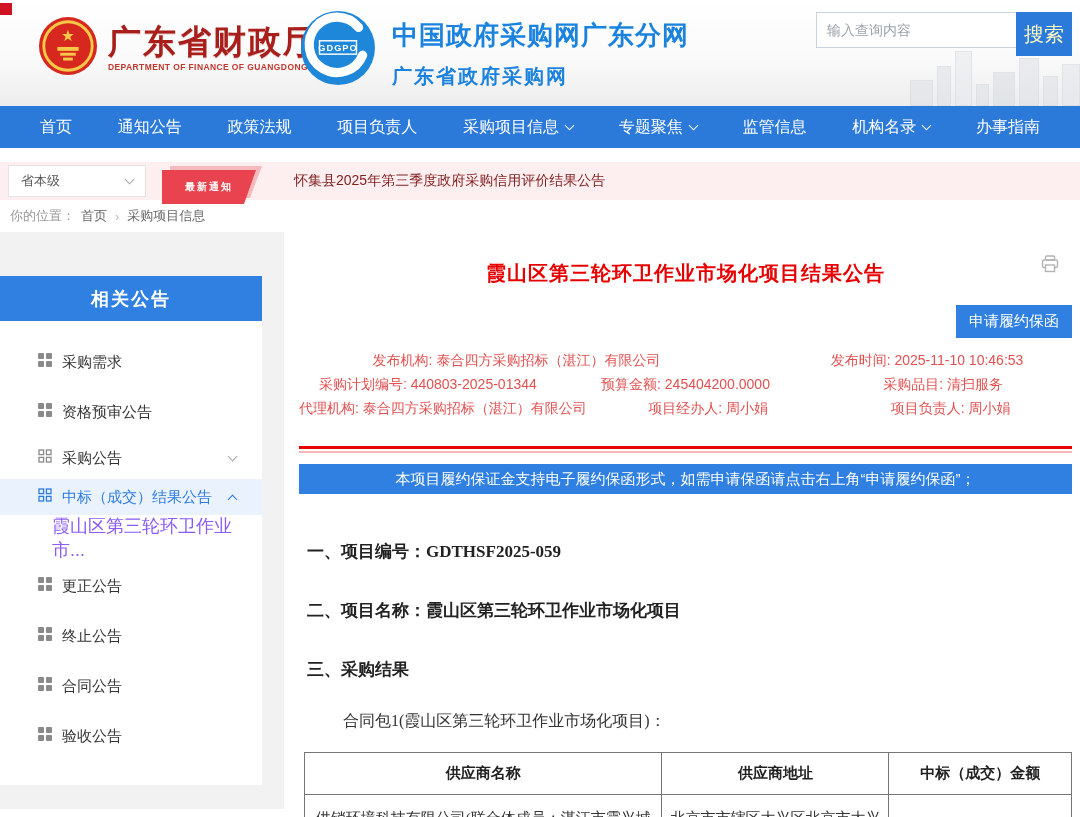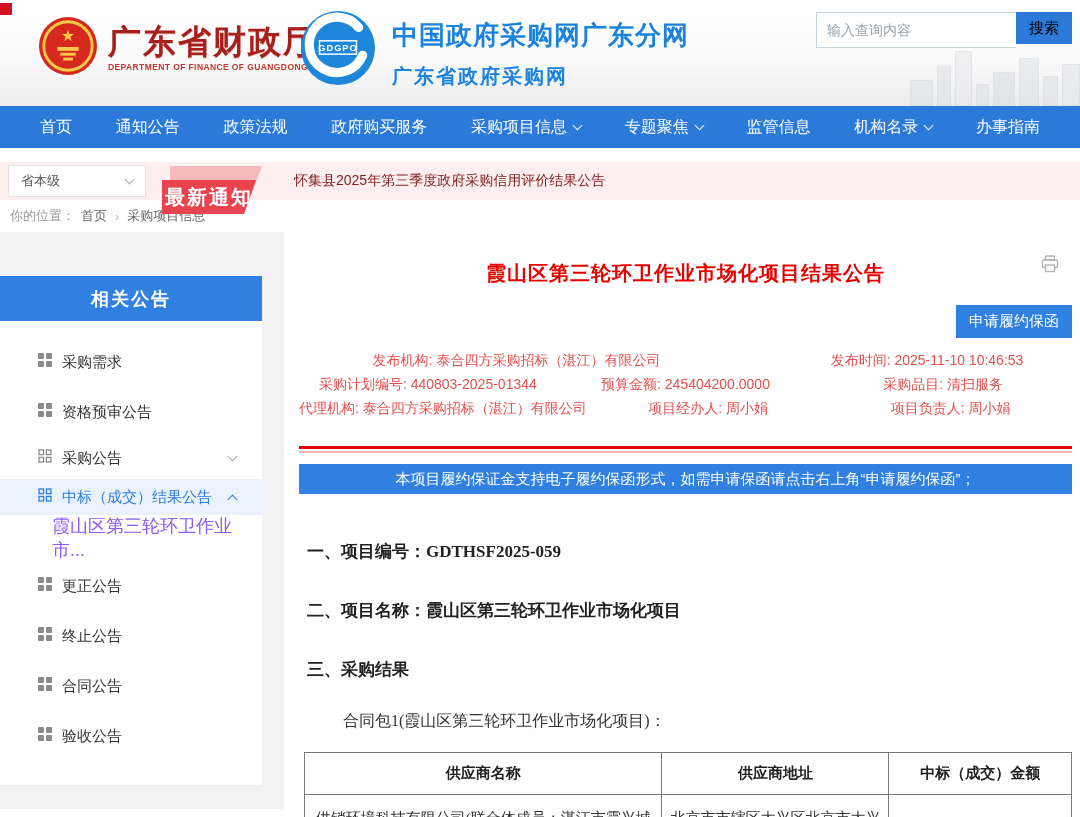--- a/index.html
+++ b/index.html
@@ -16,22 +16,22 @@
     text-shadow:0 1px 0 rgba(168,30,26,.25); }
   .dept-en { color:#c03a30; font-size:8.5px; font-weight:bold; letter-spacing:.4px; margin-top:2px; }
   .brand-mid { position:absolute; left:300px; top:10px; display:flex; align-items:flex-start; }
   .site-names { margin-left:16px; padding-top:8px; }
   .site-cn { color:#1b82dd; font-size:26px; font-weight:bold; letter-spacing:1px; }
   .site-sub { color:#1b82dd; font-size:20px; font-weight:bold; letter-spacing:2px; margin-top:10px; }
   .search-wrap { position:absolute; right:8px; top:12px; display:flex; height:36px; }
   .search-input { width:200px; height:36px; border:1px solid #c7d3dd; border-right:none;
     padding:0 10px; font-size:14px; color:#333; outline:none; background:#fff; }
   .search-input::placeholder { color:#9aa3ab; }
-  .search-btn { width:56px; height:32px; background:#2b7ad9; color:#000000; border:none;
-    font-size:15px; cursor:pointer; }
+  .search-btn { width:56px; height:44px; background:#2b7ad9; color:#fef9c3; border:none;
+    font-size:20px; cursor:pointer; }
   .city { position:absolute; right:0; top:48px; width:170px; height:58px; overflow:hidden;
     display:flex; align-items:flex-end; gap:4px; opacity:.55; }
   .bld { background:#dde1e6; border:1px solid #d0d5db; }
   .b1{width:26px;height:26px;} .b2{width:16px;height:40px;} .b3{width:20px;height:55px;background:#e6e9ed;}
   .b4{width:14px;height:22px;} .b5{width:26px;height:34px;background:#d8dce2;} .b6{width:22px;height:48px;}
   .b7{width:18px;height:30px;} .b8{width:20px;height:42px;background:#e2e5ea;}
 
   
   .nav { height:42px; background:#2b7ad9; display:flex; align-items:center;
     justify-content:space-between; padding:0 40px; }
@@ -44,22 +44,22 @@
   .chev.up { transform:rotate(-135deg); margin-top:4px; }
 
   
   .notice-bar { margin-top:14px; height:38px; background:#fdeef0; display:flex; align-items:center; }
   .region-select { margin-left:8px; width:138px; height:32px; background:#fff; border:1px solid #e3e3e3;
     display:flex; align-items:center; justify-content:space-between; padding:0 12px; cursor:pointer; }
   .region-select span { font-size:13px; color:#555; }
   .badge-wrap { position:relative; margin-left:16px; width:96px; height:34px; }
   .badge-echo { position:absolute; left:8px; top:2px; width:92px; height:32px; background:#f6b9bd;
     clip-path:polygon(0 0,100% 0,calc(100% - 12px) 100%,0 100%); }
-  .badge { position:absolute; left:0; top:16px; width:94px; height:34px; background:#e8434e; color:#fff;
-    font-size:20px; font-weight:bold; display:flex; align-items:center; justify-content:center;
+  .badge { position:absolute; left:0; top:6px; width:94px; height:34px; background:#e8434e; color:#fff;
+    font-size:10px; font-weight:bold; display:flex; align-items:center; justify-content:center;
     letter-spacing:2px; clip-path:polygon(0 0,100% 0,calc(100% - 12px) 100%,0 100%); }
   .notice-link { margin-left:36px; font-size:14px; color:#7f1d1d; cursor:pointer; }
 
   
   .breadcrumb { height:32px; display:flex; align-items:center; padding-left:10px; font-size:13px; color:#999; }
   .breadcrumb .bc-link { color:#666; margin:0 6px; cursor:pointer; }
   .breadcrumb .sep { color:#bbb; margin:0 2px; }
 
   
   .main-row { display:flex; height:577px; }
@@ -170,21 +170,21 @@
   <a class="nav-item">
       <span>首页</span>
     </a>
   <a class="nav-item">
       <span>通知公告</span>
     </a>
   <a class="nav-item">
       <span>政策法规</span>
     </a>
   <a class="nav-item">
-      <span>政府购买服务</span>
+      <span>项目负责人</span>
     </a>
   <a class="nav-item">
       <span>采购项目信息</span>
       <i class="chev"></i>
     </a>
   <a class="nav-item">
       <span>专题聚焦</span>
       <i class="chev"></i>
     </a>
   <a class="nav-item">

